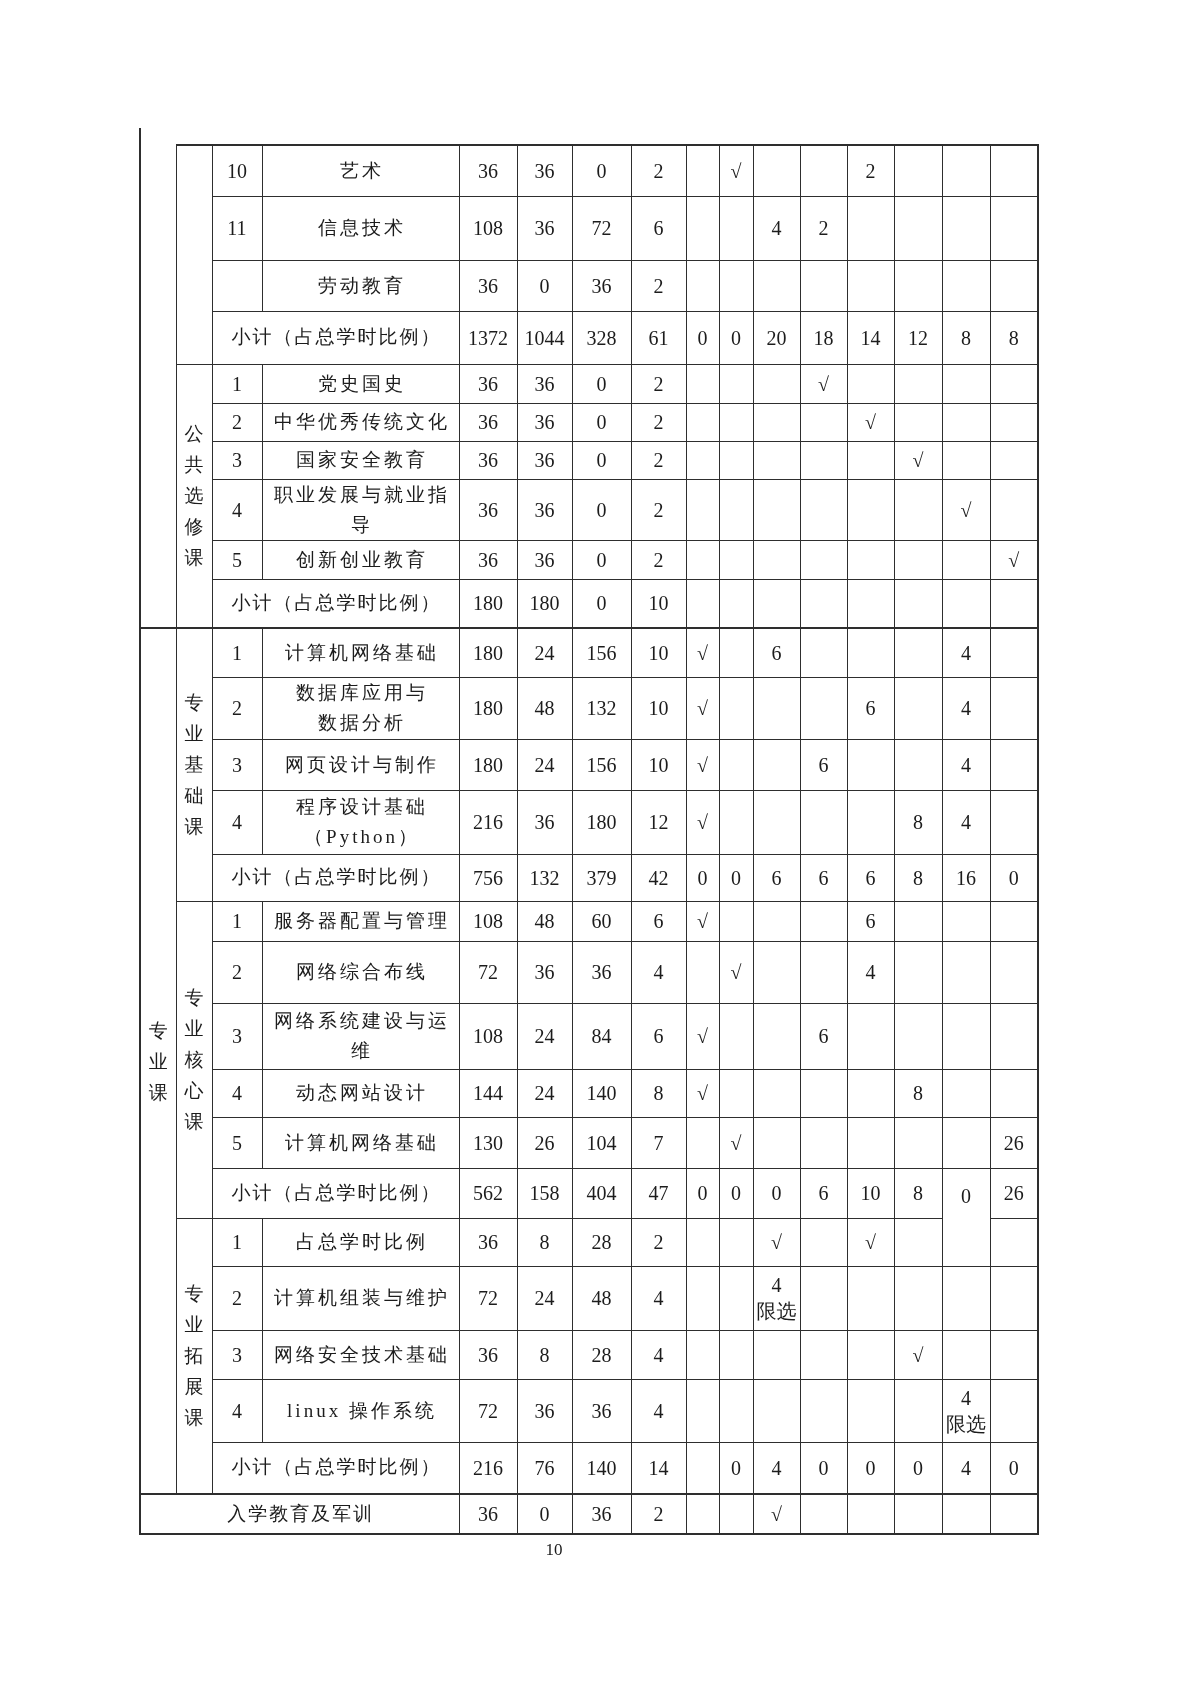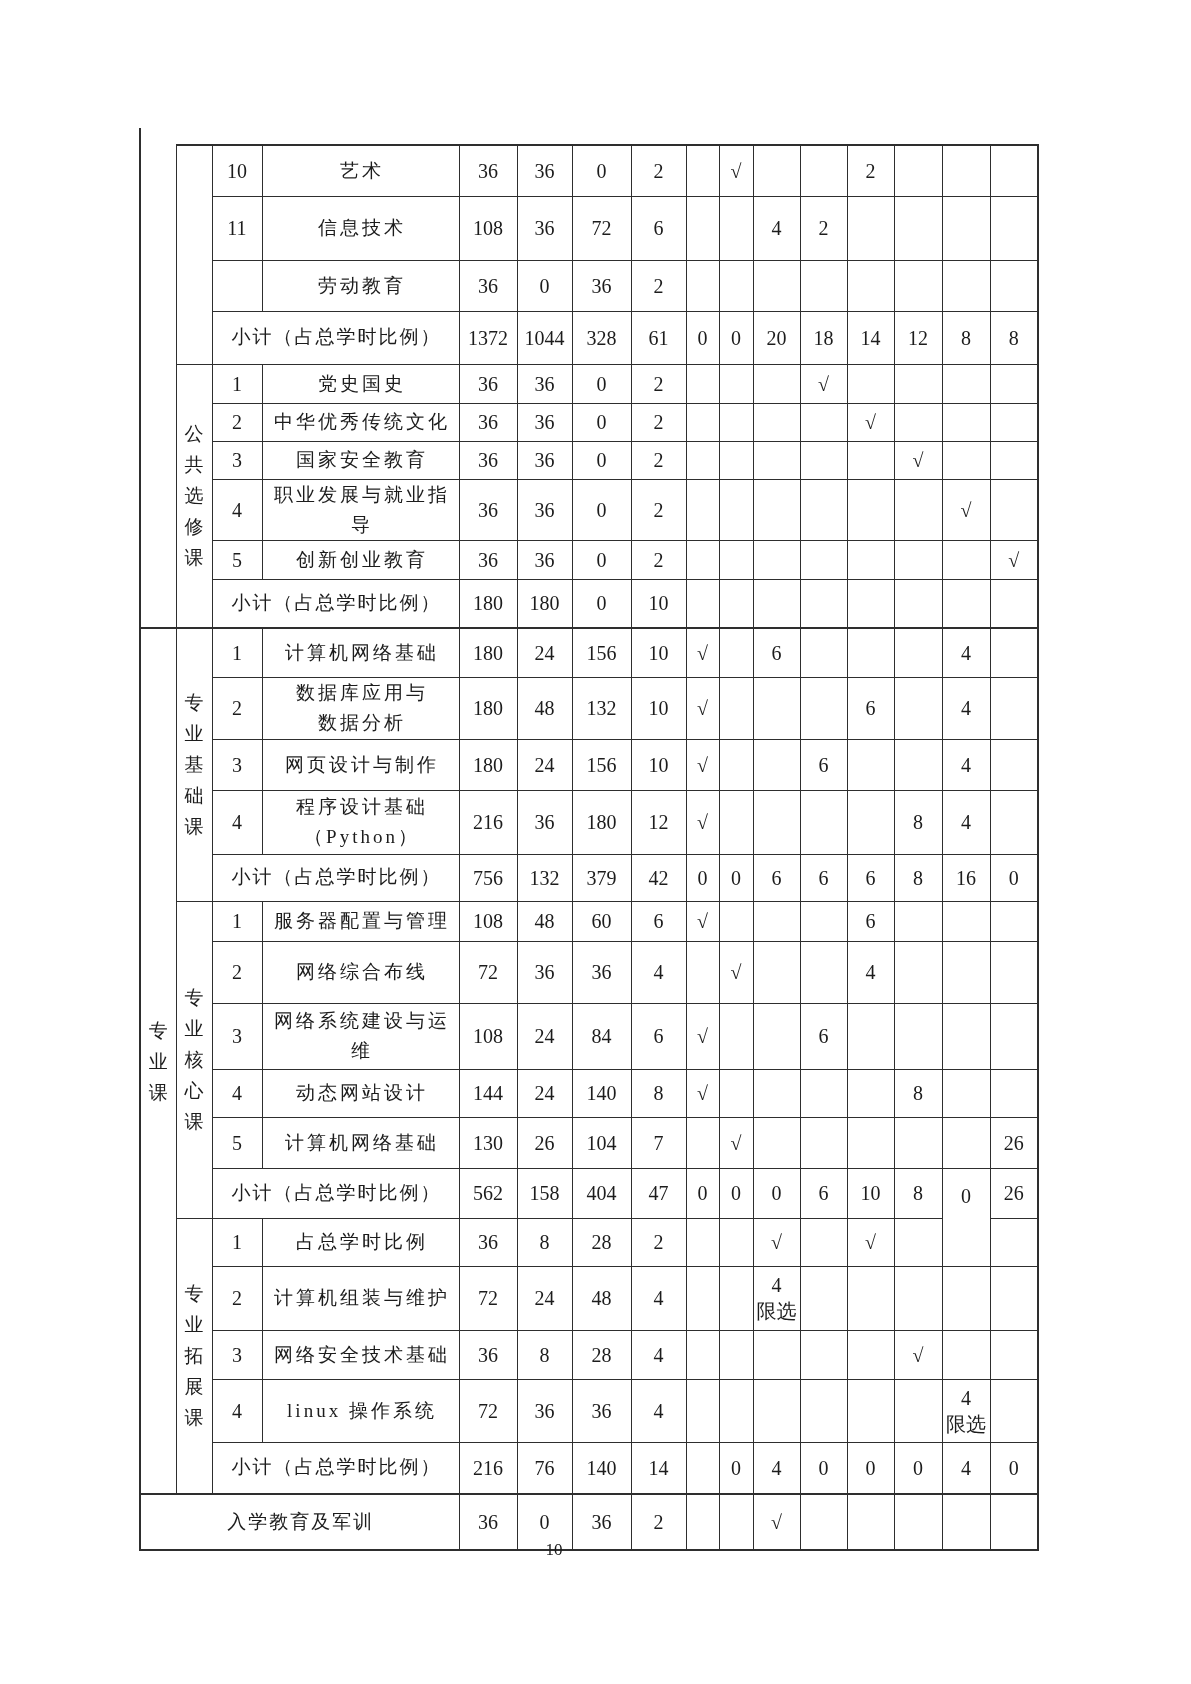--- a/index.html
+++ b/index.html
@@ -490,21 +490,21 @@
           <td>14</td>
           <td></td>
           <td>0</td>
           <td>4</td>
           <td>0</td>
           <td>0</td>
           <td>0</td>
           <td>4</td>
           <td class="br2">0</td>
         </tr>
-        <tr style="height: 56px;">
+        <tr style="height: 40px;">
           <td colspan="4" class="label bl2 bb2 sect">入学教育及军训</td>
           <td class="bb2 sect">36</td>
           <td class="bb2 sect">0</td>
           <td class="bb2 sect">36</td>
           <td class="bb2 sect">2</td>
           <td class="bb2 sect"></td>
           <td class="bb2 sect"></td>
           <td class="bb2 sect">√</td>
           <td class="bb2 sect"></td>
           <td class="bb2 sect"></td>

